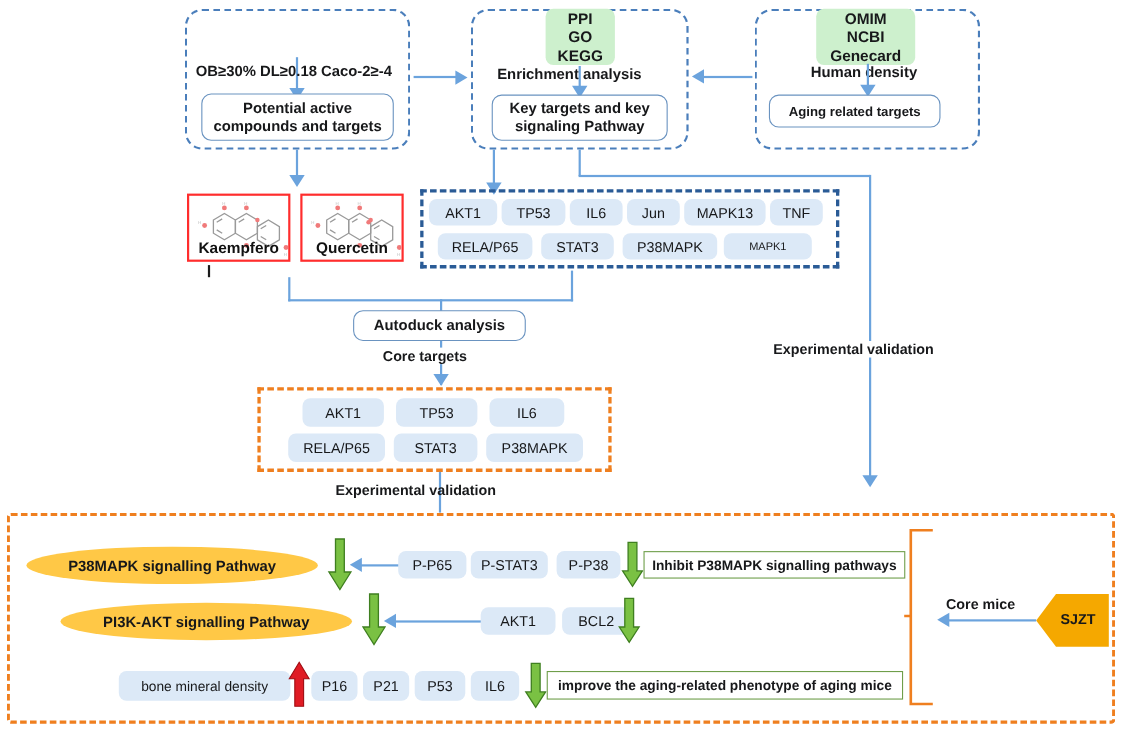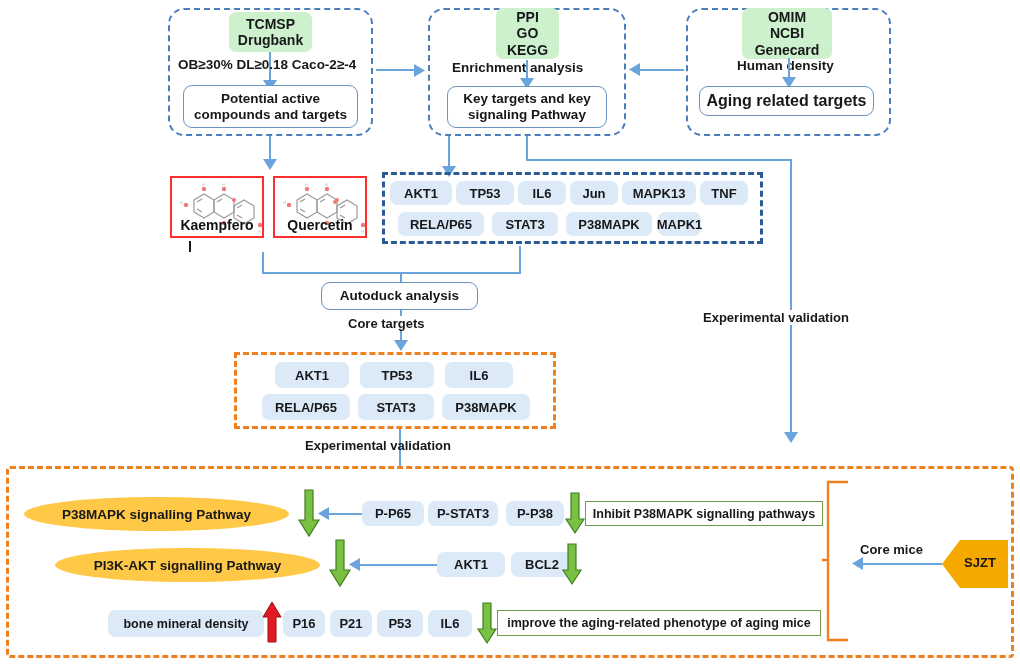--- a/index.html
+++ b/index.html
@@ -46,21 +46,21 @@
     color:#17181a;font-weight:bold;white-space:nowrap;
   }
   .plain{
     color:#17181a;font-weight:bold;white-space:nowrap;
   }
   .gene{
     box-sizing:border-box;
     background:#dce9f7;
     border-radius:7px;
     color:#17181a;
-    font-weight:bold;
+    font-weight:normal;
     display:flex;align-items:center;justify-content:center;
     white-space:nowrap;
   }
   .bluedash-box{
     box-sizing:border-box;
     border:3px dashed #2a5b96;
     background:transparent;
   }
   .orangedash-box{
     box-sizing:border-box;
@@ -105,24 +105,20 @@
   .ln-dark{background:#1b1b1b;}
   svg{display:block;overflow:visible;}
 </style>
 </head>
 <body>
 
 <div id="canvas">
 
   <div class="abs dash-panel" style="left:168px;top:8px;width:205px;height:128px;"></div>
 
-  <div class="abs greenbox" style="left:229px;top:12px;width:83px;height:40px;font-size:14px;">
-    <span>TCMSP</span>
-    <span>Drugbank</span>
-  </div>
   <div class="abs ln-v" style="left:269px;top:52px;height:32px;"></div>
   <svg class="abs" style="left:263px;top:80px;" width="14" height="11">
     <polygon points="0,0 14,0 7,11" fill="#6ba3dd"></polygon>
   </svg>
   <div class="abs crit" style="left:178px;top:57px;font-size:13.5px;">OB≥30%  DL≥0.18 Caco-2≥-4</div>
 
   <div class="abs rbox" style="left:183px;top:85px;width:175px;height:43px;font-size:13.5px;flex-direction:column;">
     <span>Potential active</span>
     <span>compounds and targets</span>
   </div>
@@ -150,21 +146,21 @@
   <div class="abs greenbox" style="left:742px;top:8px;width:90px;height:51px;font-size:14px;">
     <span>OMIM</span>
     <span>NCBI</span>
     <span>Genecard</span>
   </div>
   <div class="abs plain" style="left:737px;top:58px;font-size:13.5px;">Human      density</div>
   <div class="abs ln-v" style="left:788px;top:58px;height:22px;"></div>
   <svg class="abs" style="left:782px;top:77px;" width="14" height="11">
     <polygon points="0,0 14,0 7,11" fill="#6ba3dd"></polygon>
   </svg>
-  <div class="abs rbox" style="left:699px;top:86px;width:175px;height:30px;font-size:16px;">Aging related targets</div>
+  <div class="abs rbox" style="left:699px;top:86px;width:156px;height:30px;font-size:12px;">Aging related targets</div>
 
   <div class="abs ln-h" style="left:376px;top:69px;width:42px;"></div>
   <svg class="abs" style="left:414px;top:64px;" width="11" height="13">
     <polygon points="0,0 0,13 11,6.5" fill="#6ba3dd"></polygon>
   </svg>
 
   <div class="abs ln-h" style="left:640px;top:69px;width:44px;"></div>
   <svg class="abs" style="left:629px;top:63px;" width="11" height="13">
     <polygon points="11,0 11,13 0,6.5" fill="#6ba3dd"></polygon>
   </svg>
@@ -246,21 +242,21 @@
   <div class="abs gene" style="left:390px;top:181px;width:62px;height:24px;font-size:13px;">AKT1</div>
   <div class="abs gene" style="left:456px;top:181px;width:58px;height:24px;font-size:13px;">TP53</div>
   <div class="abs gene" style="left:518px;top:181px;width:48px;height:24px;font-size:13px;">IL6</div>
   <div class="abs gene" style="left:570px;top:181px;width:48px;height:24px;font-size:13px;">Jun</div>
   <div class="abs gene" style="left:622px;top:181px;width:74px;height:24px;font-size:13px;">MAPK13</div>
   <div class="abs gene" style="left:700px;top:181px;width:48px;height:24px;font-size:13px;">TNF</div>
 
   <div class="abs gene" style="left:398px;top:212px;width:86px;height:24px;font-size:13px;">RELA/P65</div>
   <div class="abs gene" style="left:492px;top:212px;width:66px;height:24px;font-size:13px;">STAT3</div>
   <div class="abs gene" style="left:566px;top:212px;width:86px;height:24px;font-size:13px;">P38MAPK</div>
-  <div class="abs gene" style="left:658px;top:212px;width:43px;height:24px;font-size:13px;">MAPK1</div>
+  <div class="abs gene" style="left:658px;top:212px;width:80px;height:24px;font-size:10px;">MAPK1</div>
 
   <div class="abs ln-v" style="left:262px;top:252px;height:22px;"></div>
   <div class="abs ln-v" style="left:519px;top:246px;height:28px;"></div>
   <div class="abs ln-h" style="left:262px;top:272px;width:259px;"></div>
   <div class="abs ln-v" style="left:400px;top:272px;height:12px;"></div>
 
   <div class="abs rbox" style="left:321px;top:282px;width:157px;height:28px;font-size:13.5px;">Autoduck analysis</div>
 
   <div class="abs ln-v" style="left:400px;top:310px;height:40px;"></div>
   <svg class="abs" style="left:394px;top:340px;" width="14" height="11">

